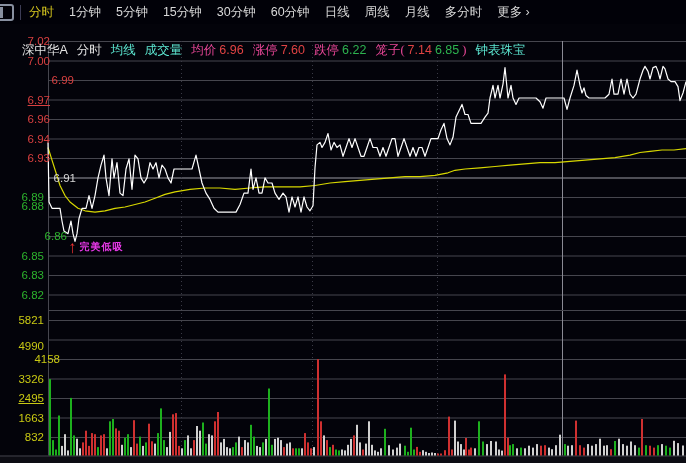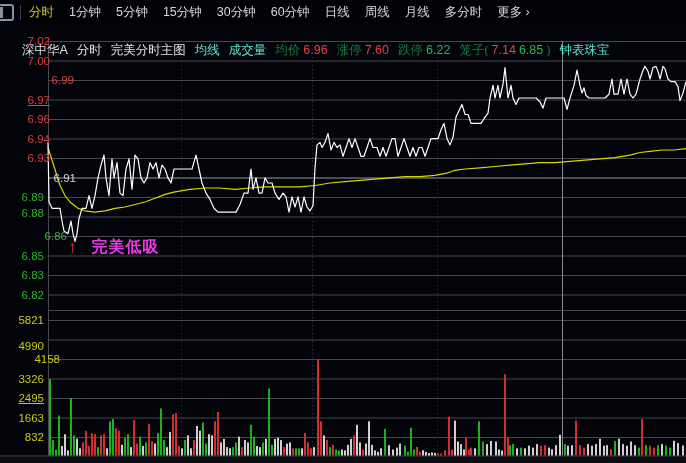--- a/index.html
+++ b/index.html
@@ -11,28 +11,28 @@
   .panel-icon::after{content:"";position:absolute;left:1px;top:1px;bottom:1px;width:3px;background:#8890a0;}
   .tab-sep{width:1px;height:15px;background:#3c3c55;margin:0 8px 0 6px;flex:0 0 auto;}
   .tabs{display:flex;align-items:center;gap:15px;}
   .tab{font-size:12.5px;color:#d8d8d8;white-space:nowrap;cursor:default;}
   .tab.active{color:#d8c81e;}
   
   .infobar{position:absolute;left:0;top:24px;width:686px;height:20px;display:flex;align-items:center;background:transparent;z-index:5;padding-left:22px;}
   .igroup{display:flex;align-items:center;margin-right:9px;}
   .ipart{font-size:12.5px;white-space:nowrap;margin-right:3px;margin-top:32px;}
   .ipart:last-child{margin-right:0;}
-  .c-w{color:#e2e2e2;} .c-l{color:#15803d;font-family:Liberation Serif, serif;} .c-y{color:#5eead4;} .c-r{color:#e04343;} .c-g{color:#2db34f;}
+  .c-w{color:#e2e2e2;} .c-l{color:#ec4899;font-family:Liberation Serif, serif;} .c-y{color:#5eead4;} .c-r{color:#e04343;} .c-g{color:#2db34f;}
   
   svg.chart-canvas{position:absolute;left:0;top:0;z-index:1;}
   .ylabel{position:absolute;left:0;width:44px;text-align:right;font-size:11.5px;line-height:14px;z-index:4;}
   .yl-r{color:#d94040;margin-left:6px;} .yl-w{color:#d6d6d6;} .yl-g{color:#2db32d;} .yl-y{color:#c9c913;}
   .annotation{position:absolute;z-index:4;display:flex;align-items:flex-start;}
   .buy-arrow{color:#f03030;font-size:17px;font-weight:bold;line-height:17px;}
-  .sig-text{color:#e838e8;font-size:16px;font-weight:bold;line-height:16px;margin-left:15px;letter-spacing:1px;}
+  .sig-text{color:#e838e8;font-size:10px;font-weight:bold;line-height:16px;margin-left:3px;letter-spacing:1px;}
 </style>
 </head>
 <body>
 
 <div class="app">
 
   <svg class="chart-canvas" id="chart-svg" width="686" height="463">
       <rect x="0" y="456.5" width="686" height="6.5" fill="#0c0c13"></rect>
       <line x1="48" y1="41.5" x2="686" y2="41.5" stroke="#46464e" stroke-width="1"></line>
       <line x1="48" y1="61" x2="686" y2="61" stroke="#46464e" stroke-width="1"></line>
@@ -279,23 +279,20 @@
   </div>
 
   <div class="infobar">
       <span class="igroup">
         <span class="ipart c-w">深中华A</span>
       </span>
       <span class="igroup">
         <span class="ipart c-w">分时</span>
       </span>
       <span class="igroup">
-        <span class="ipart c-w">完美分时主图</span>
-      </span>
-      <span class="igroup">
         <span class="ipart c-y">均线</span>
       </span>
       <span class="igroup">
         <span class="ipart c-y">成交量</span>
       </span>
       <span class="igroup">
         <span class="ipart c-l">均价</span>
         <span class="ipart c-r">6.96</span>
       </span>
       <span class="igroup">
@@ -320,21 +317,21 @@
   <div id="price-axis">
       <div class="ylabel yl-r" style="top: 34px;">7.02</div>
       <div class="ylabel yl-r" style="top: 53.5px;">7.00</div>
       <div class="ylabel yl-r" style="top: 73px; padding-left: 24px;">6.99</div>
       <div class="ylabel yl-r" style="top: 92.5px; text-decoration: underline;">6.97</div>
       <div class="ylabel yl-r" style="top: 112px;">6.96</div>
       <div class="ylabel yl-r" style="top: 131.5px;">6.94</div>
       <div class="ylabel yl-r" style="top: 151px;">6.93</div>
       <div class="ylabel yl-w" style="top: 170.5px; padding-left: 32px;">6.91</div>
       <div class="ylabel yl-g" style="top: 190px;">6.89</div>
-      <div class="ylabel yl-g" style="top: 206px;">6.88</div>
+      <div class="ylabel yl-g" style="top: 199px;">6.88</div>
       <div class="ylabel yl-g" style="top: 229px; padding-left: 23px;">6.86</div>
       <div class="ylabel yl-g" style="top: 248.5px;">6.85</div>
       <div class="ylabel yl-g" style="top: 268px;">6.83</div>
       <div class="ylabel yl-g" style="top: 287.5px;">6.82</div>
     </div>
   <div id="volume-axis">
       <div class="ylabel yl-y" style="top: 313px;">5821</div>
       <div class="ylabel yl-y" style="top: 339px;">4990</div>
       <div class="ylabel yl-y" style="top: 352px; padding-left: 16px;">4158</div>
       <div class="ylabel yl-y" style="top: 371.5px;">3326</div>

